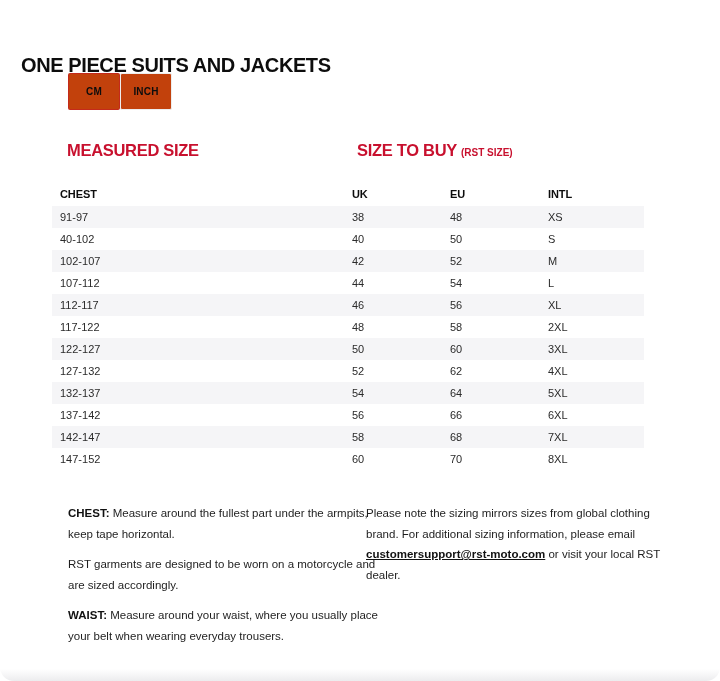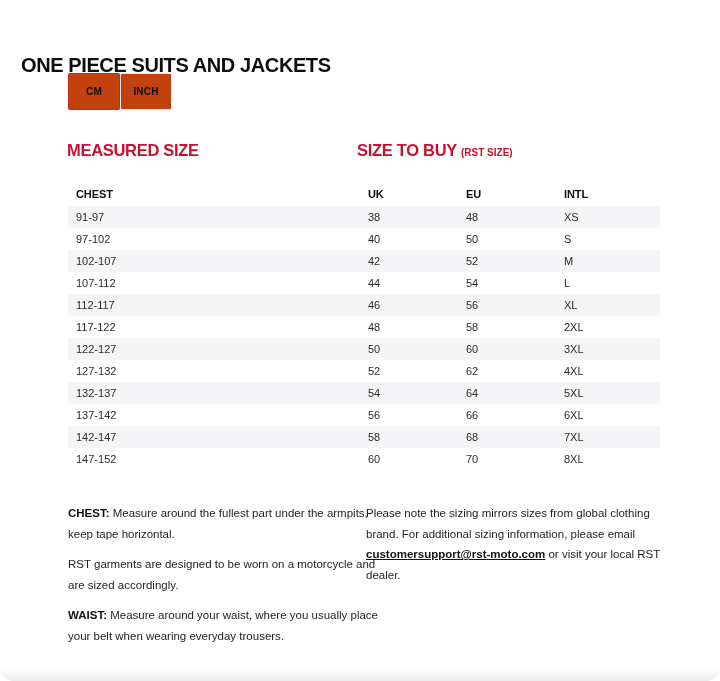--- a/index.html
+++ b/index.html
@@ -25,21 +25,21 @@
   .unit-btn.active { border-color:rgba(200,16,46,0.45); }
   
   .sec-header {
     position:absolute; top:141px; font-size:16.5px; font-weight:bold;
     letter-spacing:-0.3px; color:var(--accent,#c8102e); white-space:nowrap;
   }
   .sec-measured { left:67px;text-align:right; }
   .sec-buy { left:357px; }
   .sec-note { font-size:10px; font-weight:bold; margin-left:4px; letter-spacing:0;margin-top:44px; }
   
-  .size-table { position:absolute; left:68px; top:181px; width:592px; }
+  .size-table { position:absolute; left:52px; top:181px; width:592px; }
   .t-head, .t-row {
     display:grid; grid-template-columns:300px 98px 98px 96px; align-items:center;
   }
   .t-head { height:25px; font-size:11px; font-weight:bold; letter-spacing:-0.1px; color:#0d0d0d; }
   .t-head > div:first-child, .t-row > div:first-child { padding-left:8px; }
   .t-body { margin-top:0; }
   .t-row { height:22px; font-size:11px; color:#2b2b2b; }
   .t-row:nth-child(odd) { background:var(--stripe,#f5f5f7); }
   
   .notes-col { position:absolute; top:503px; }
@@ -83,21 +83,21 @@
       <div>INTL</div>
     </div>
     <div class="t-body" id="size-table-body">
         <div class="t-row">
           <div>91-97</div>
           <div>38</div>
           <div>48</div>
           <div>XS</div>
         </div>
         <div class="t-row">
-          <div>97-102</div>
+          <div>40-102</div>
           <div>40</div>
           <div>50</div>
           <div>S</div>
         </div>
         <div class="t-row">
           <div>102-107</div>
           <div>42</div>
           <div>52</div>
           <div>M</div>
         </div>

